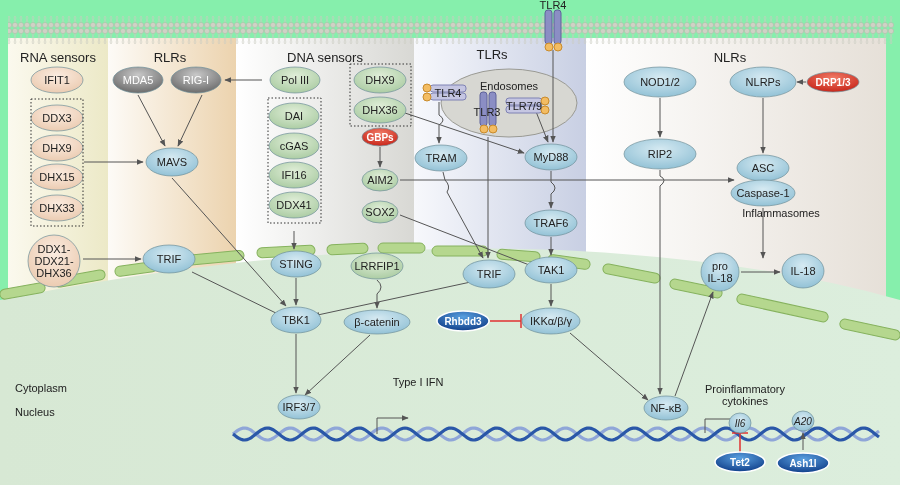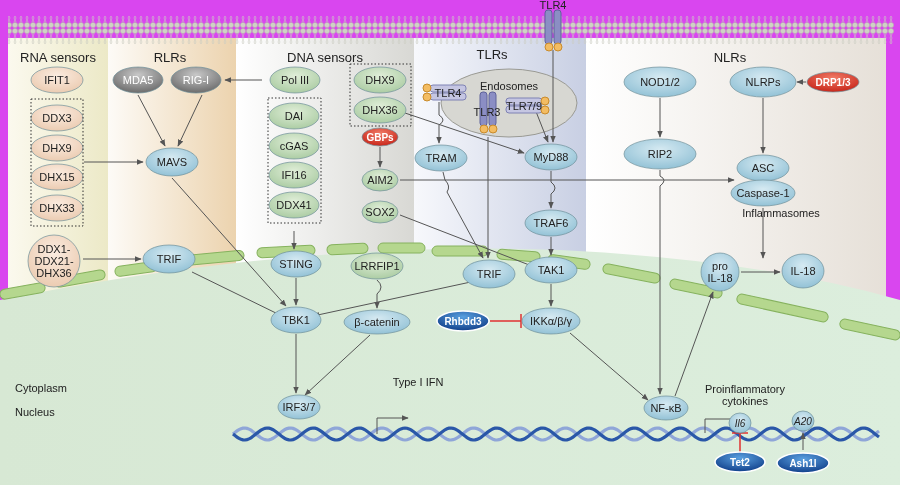--- a/index.html
+++ b/index.html
@@ -1,16 +1,16 @@
 <!DOCTYPE html>
 <html><head>
 <meta charset="utf-8">
 <style>
   html,body{margin:0;padding:0;background:#fff;}
-  #stage{position:relative;width:900px;height:485px;overflow:hidden;font-family:"Liberation Sans",sans-serif;background:#d946ef;}
+  #stage{position:relative;width:900px;height:485px;overflow:hidden;font-family:"Liberation Sans",sans-serif;background:#86efac;}
   svg{position:absolute;left:0;top:0;}
 </style>
 </head>
 <body>
 
 <div id="stage">
 <svg id="diag" width="900" height="485" viewBox="0 0 900 485">
   <defs>
     <linearGradient id="gRna" x1="0" x2="1">
           <stop offset="0" stop-color="#fbf9ee"></stop>

